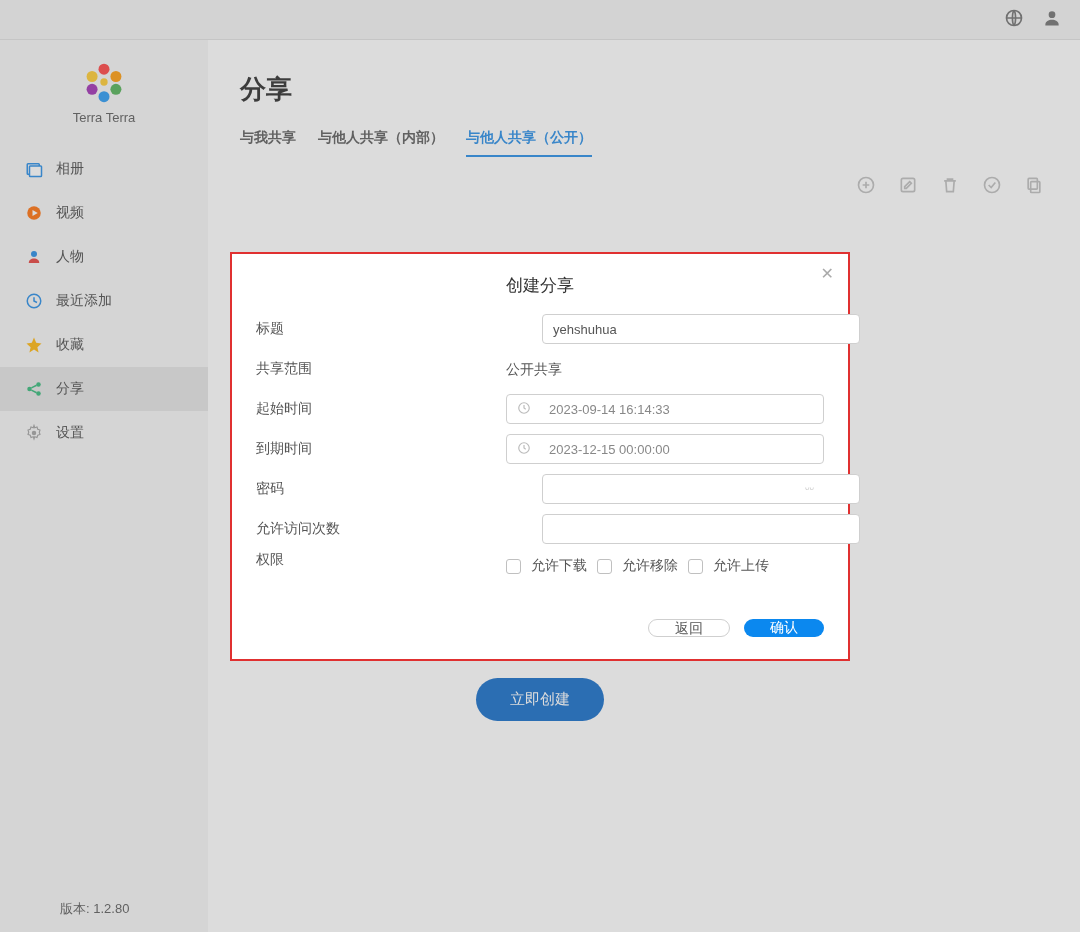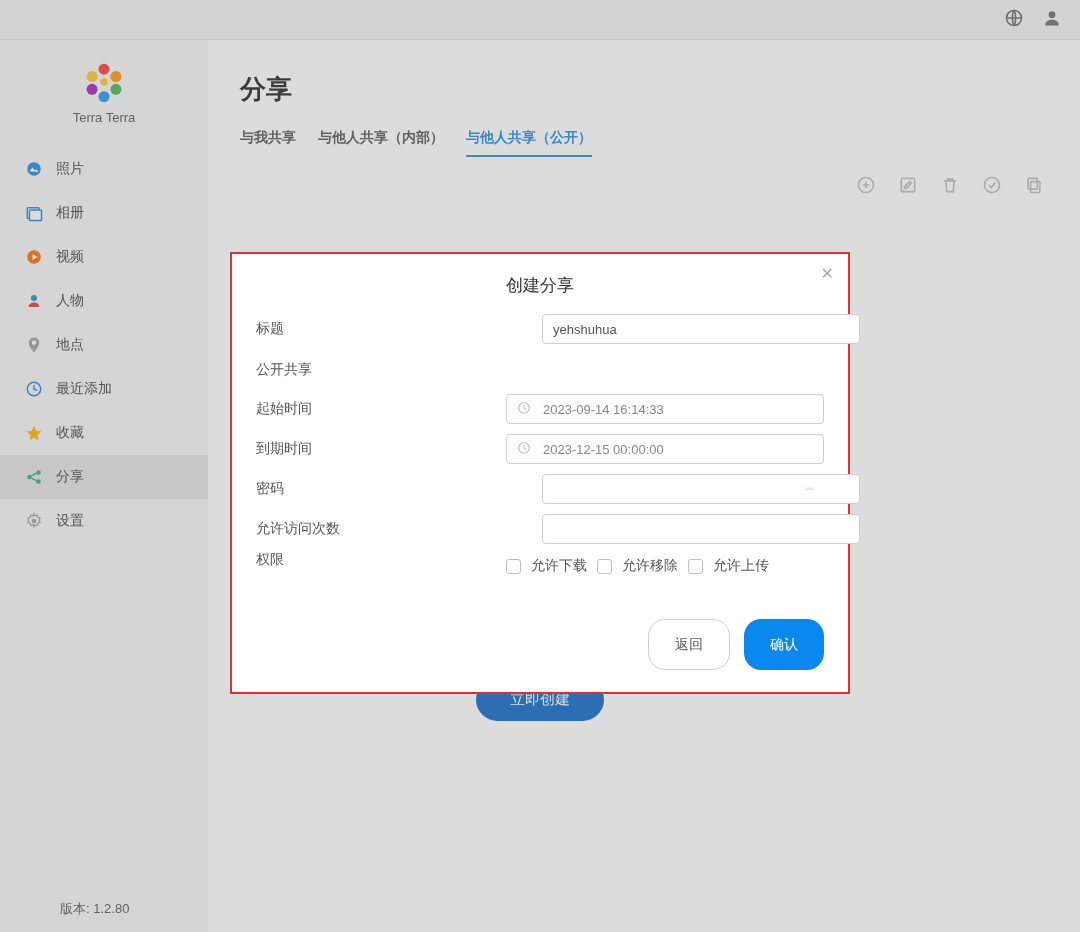--- a/index.html
+++ b/index.html
@@ -179,21 +179,21 @@
     .date-input {
       width: 100%;
       height: 30px;
       border: 1px solid #cfcfcf;
       border-radius: 4px;
       padding: 0 10px;
       font-size: 13px;
       color: #888;
       display: flex;
       align-items: center;
-      gap: 12px;
+      gap: 18px;
       background: #fff;
     }
     .date-input .clk { color: #bbb; }
     .static-text {
       font-size: 14px;
       color: #555;
     }
     .pw-wrap { position: relative; }
     .pw-eye {
       position: absolute;
@@ -221,21 +221,21 @@
       border-radius: 3px;
       background: #fff;
     }
     .dialog-actions {
       display: flex;
       justify-content: flex-end;
       gap: 14px;
       margin-top: 32px;
     }
     .btn {
-      height: 51px;
+      height: 18px;
       padding: 0 26px;
       border-radius: 17px;
       font-size: 14px;
       cursor: pointer;
     }
     .btn-ghost {
       background: #fff;
       border: 1px solid #cfcfcf;
       color: #555;
     }
@@ -277,29 +277,20 @@
       <circle cx="11" cy="32" r="6" fill="#9c27b0"></circle>
       <circle cx="11" cy="18" r="6" fill="#ffca28"></circle>
       <circle cx="24" cy="24" r="4" fill="#ffca28"></circle>
     </svg>
     <span class="brand-name">Terra Terra</span>
   </div>
   <div class="nav">
     <div class="nav-item">
       <span class="nicon">
           <svg width="18" height="18" viewBox="0 0 24 24">
-            <circle cx="12" cy="12" r="9" fill="#1e88e5"></circle>
-            <path d="M6 15l4-5 3 4 2-2 3 4z" fill="#fff"></path>
-          </svg>
-        </span>
-      <span>照片</span>
-    </div>
-    <div class="nav-item">
-      <span class="nicon">
-          <svg width="18" height="18" viewBox="0 0 24 24">
             <rect x="3" y="5" width="16" height="14" rx="1" fill="none" stroke="#1e88e5" stroke-width="2"></rect>
             <rect x="6" y="8" width="16" height="14" rx="1" fill="#fff" stroke="#1e88e5" stroke-width="2"></rect>
           </svg>
         </span>
       <span>相册</span>
     </div>
     <div class="nav-item">
       <span class="nicon">
           <svg width="18" height="18" viewBox="0 0 24 24">
             <circle cx="12" cy="12" r="9" fill="#ff6a00"></circle>
@@ -309,29 +300,20 @@
       <span>视频</span>
     </div>
     <div class="nav-item">
       <span class="nicon">
           <svg width="18" height="18" viewBox="0 0 24 24">
             <circle cx="12" cy="8" r="4" fill="#1e88e5"></circle>
             <path d="M5 20c0-4 3-6 7-6s7 2 7 6z" fill="#e53935"></path>
           </svg>
         </span>
       <span>人物</span>
-    </div>
-    <div class="nav-item">
-      <span class="nicon">
-          <svg width="18" height="18" viewBox="0 0 24 24">
-            <path d="M12 2c-4 0-7 3-7 7 0 5 7 13 7 13s7-8 7-13c0-4-3-7-7-7z" fill="#9e9e9e"></path>
-            <circle cx="12" cy="9" r="3" fill="#fff"></circle>
-          </svg>
-        </span>
-      <span>地点</span>
     </div>
     <div class="nav-item">
       <span class="nicon">
           <svg width="18" height="18" viewBox="0 0 24 24">
             <circle cx="12" cy="12" r="9" fill="none" stroke="#1e88e5" stroke-width="2"></circle>
             <path d="M12 7v5l4 2" stroke="#1e88e5" stroke-width="2" fill="none"></path>
           </svg>
         </span>
       <span>最近添加</span>
     </div>
@@ -417,20 +399,21 @@
     <div class="dialog-title">创建分享</div>
 
     <div class="form-row">
       <div class="form-label">标题</div>
       <div class="form-control">
         <input class="text-input" value="yehshuhua" style="">
       </div>
     </div>
 
     <div class="form-row">
+      <div class="form-label">共享范围</div>
       <div class="form-control">
         <span class="static-text">公开共享</span>
       </div>
     </div>
 
     <div class="form-row">
       <div class="form-label">起始时间</div>
       <div class="form-control">
         <div class="date-input">
           <span class="clk"><svg width="14" height="14" viewBox="0 0 24 24" fill="none" stroke="currentColor" stroke-width="2">

